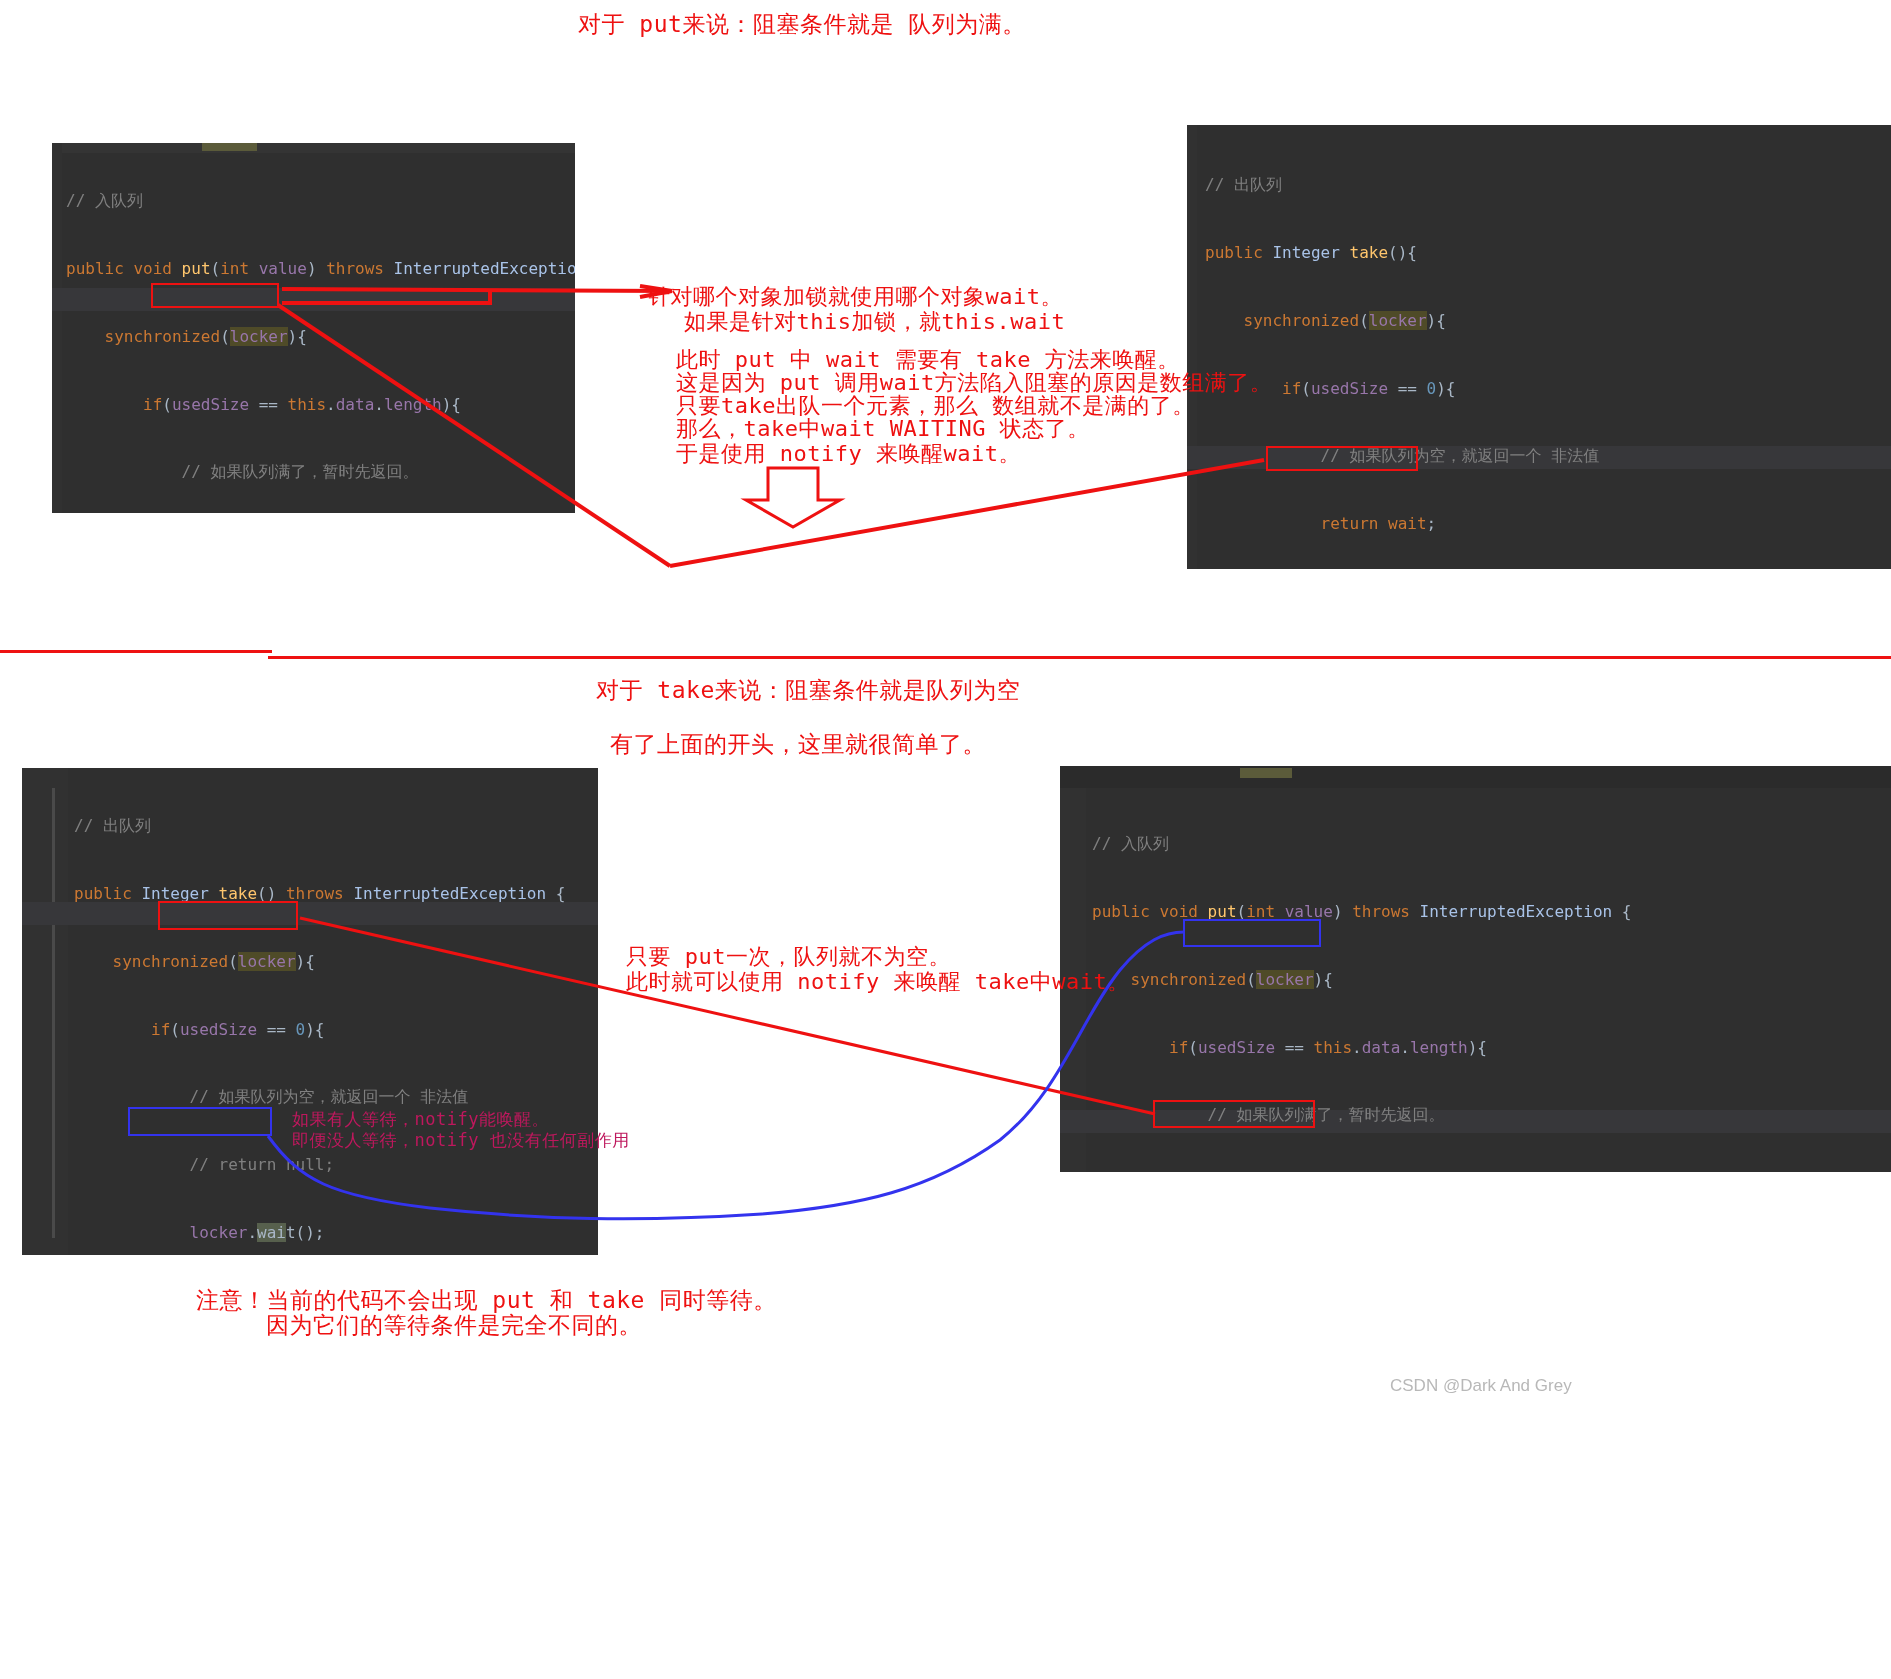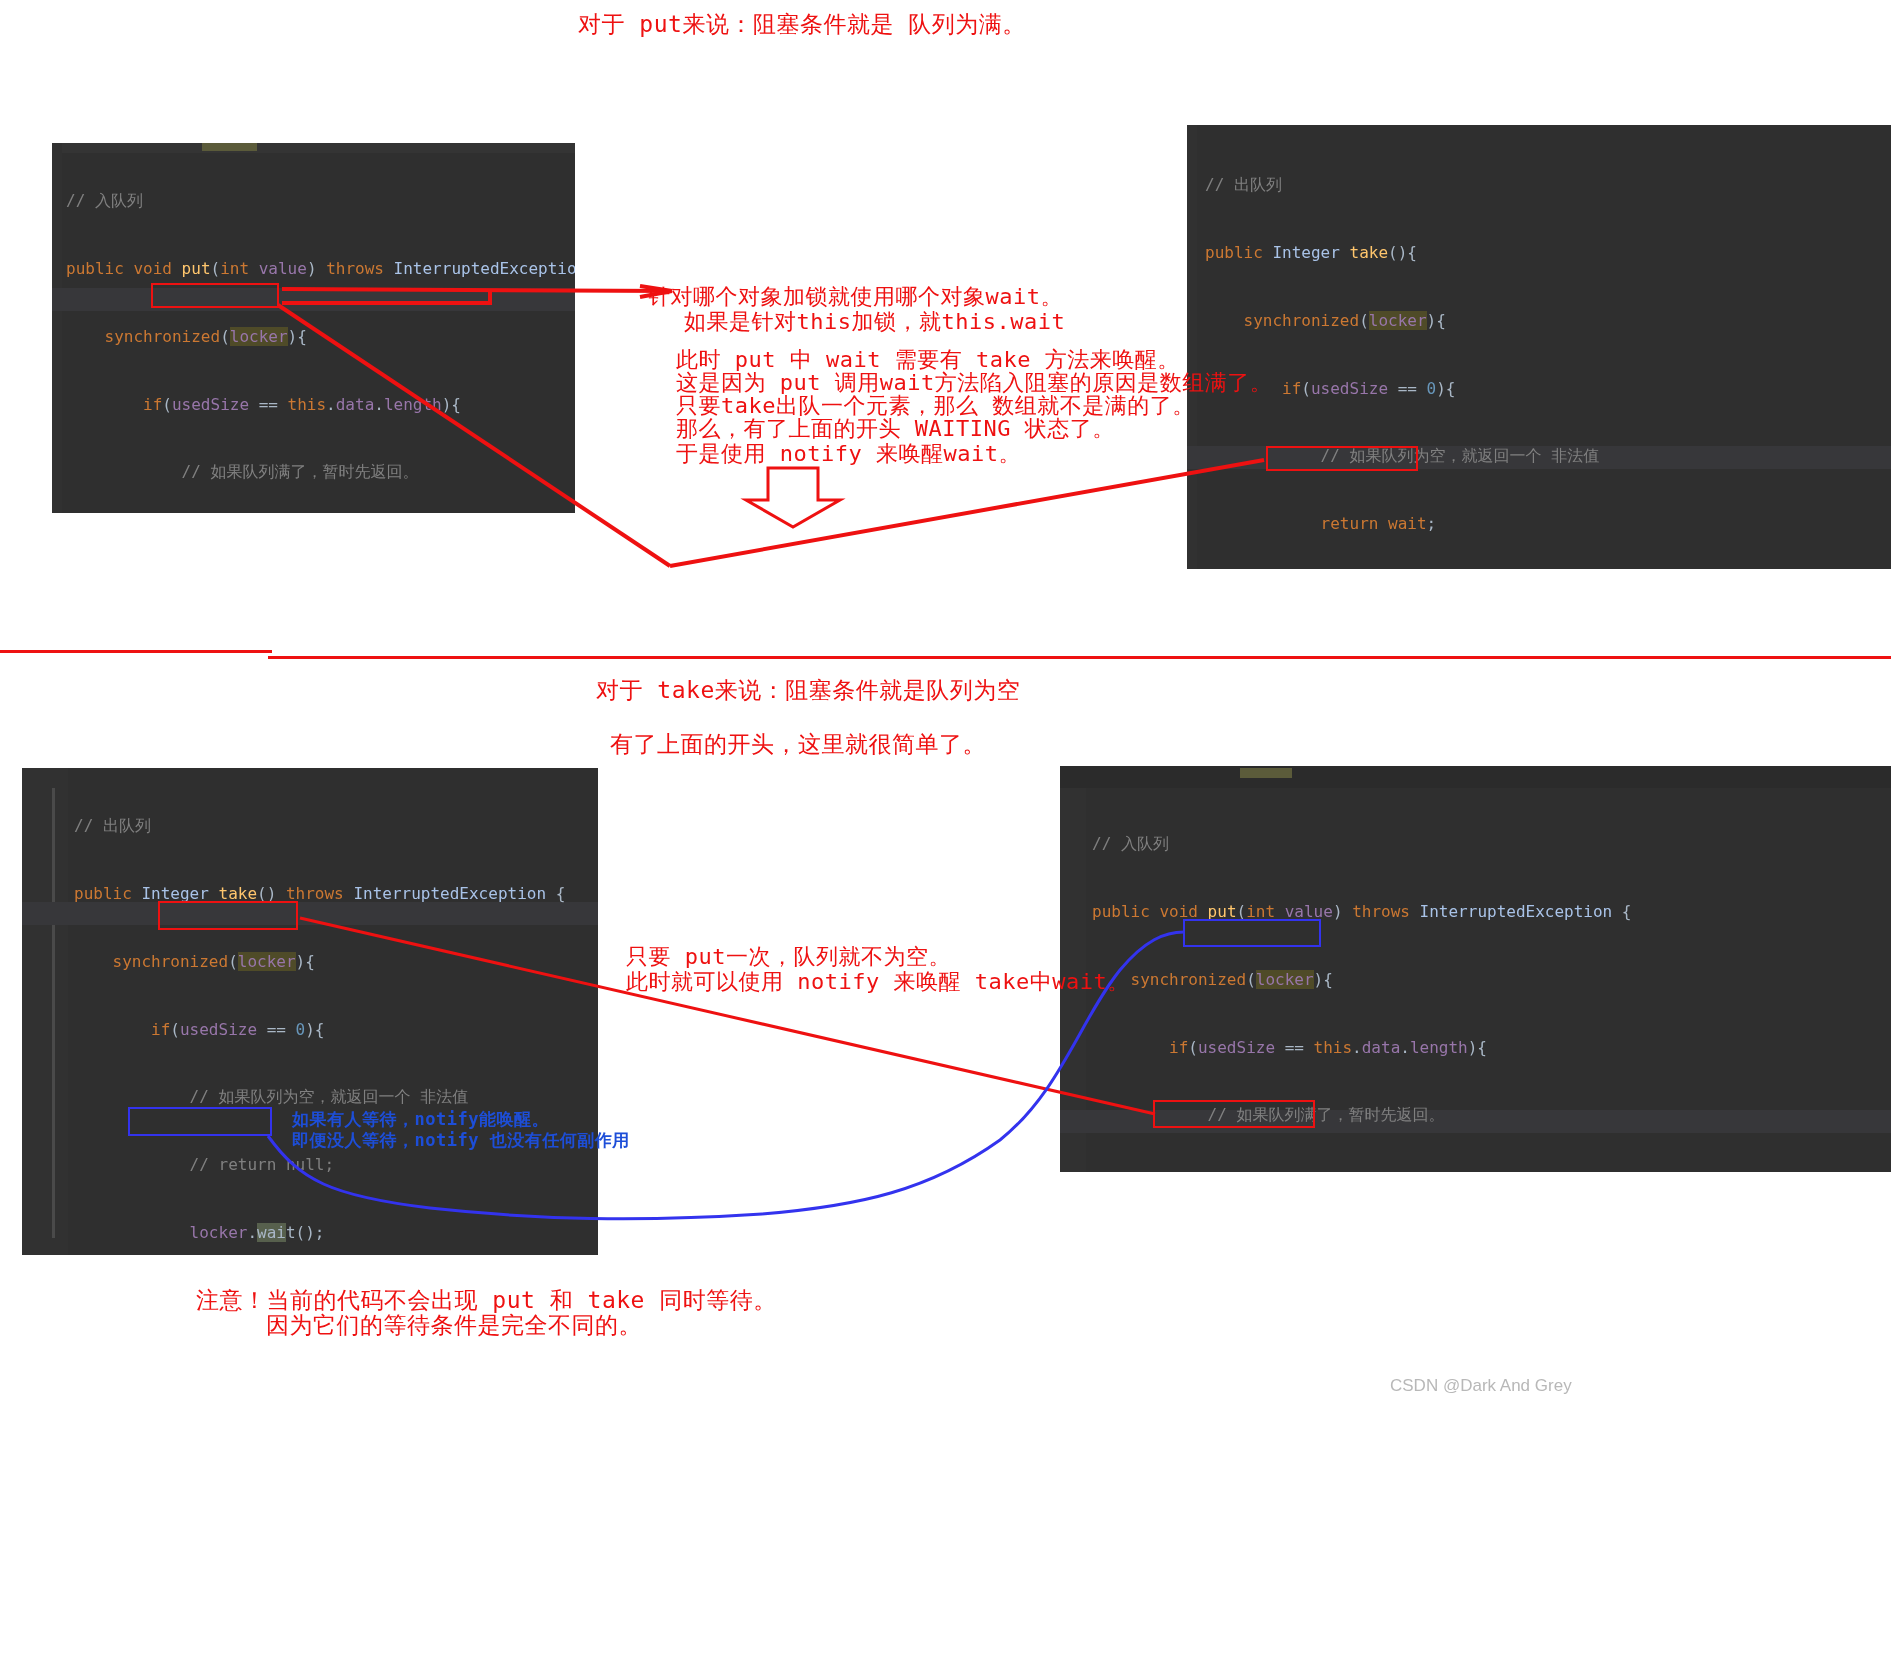--- a/index.html
+++ b/index.html
@@ -8,21 +8,21 @@
     font-family:"Liberation Sans", sans-serif;overflow:hidden;
   }
   .abs{position:absolute;}
 
   
   .ann{
     position:absolute;color:#ee1111;font-family:"DejaVu Sans Mono","Liberation Mono",monospace;
     font-size:22px;line-height:28px;white-space:pre;font-weight:500;letter-spacing:.5px;
   }
   .ann.big{font-size:23px;}
-  .ann.yellow{color:#1d4ed8;font-size:17px;line-height:24px;font-weight:bold;}
+  .ann.yellow{color:#be185d;font-size:17px;line-height:24px;font-weight:normal;}
 
   
   .code{
     position:absolute;background:#2f2f2f;color:#a9b7c6;
     font-family:"DejaVu Sans Mono","Liberation Mono",monospace;
     font-size:16px;line-height:22.6px;white-space:pre;overflow:hidden;
   }
   .code .ln{display:block;height:22.6px;}
   
   .kw{color:#cc7832;}          
@@ -103,21 +103,21 @@
   </div>
 </div>
 <div class="rbox" style="left:1266px;top:446px;width:152px;height:25px;"></div>
 
 <div class="ann" style="left:648px;top:283px;">针对哪个对象加锁就使用哪个对象wait。</div>
 <div class="ann" style="left:684px;top:308px;">如果是针对this加锁，就this.wait</div>
 
 <div class="ann" style="left:676px;top:346px;">此时 put 中 wait 需要有 take 方法来唤醒。</div>
 <div class="ann" style="left:676px;top:369px;">这是因为 put 调用wait方法陷入阻塞的原因是数组满了。</div>
 <div class="ann" style="left:676px;top:392px;">只要take出队一个元素，那么 数组就不是满的了。</div>
-<div class="ann" style="left:676px;top:415px;">那么，有了上面的开头 WAITING 状态了。</div>
+<div class="ann" style="left:676px;top:415px;">那么，take中wait WAITING 状态了。</div>
 <div class="ann" style="left:676px;top:440px;">于是使用 notify 来唤醒wait。</div>
 
 <div class="hr" style="left:0px;top:650px;width:272px;"></div>
 <div class="hr" style="left:268px;top:656px;width:1623px;"></div>
 
 <div class="ann big" style="left:596px;top:676px;">对于 take来说：阻塞条件就是队列为空</div>
 <div class="ann big" style="left:610px;top:730px;text-align:right;">有了上面的开头，这里就很简单了。</div>
 
 <div class="code" style="left:22px;top:768px;width:576px;height:487px;">
   <div class="abs" style="left:0;top:0;bottom:0;width:46px;background:#313131;"></div>

